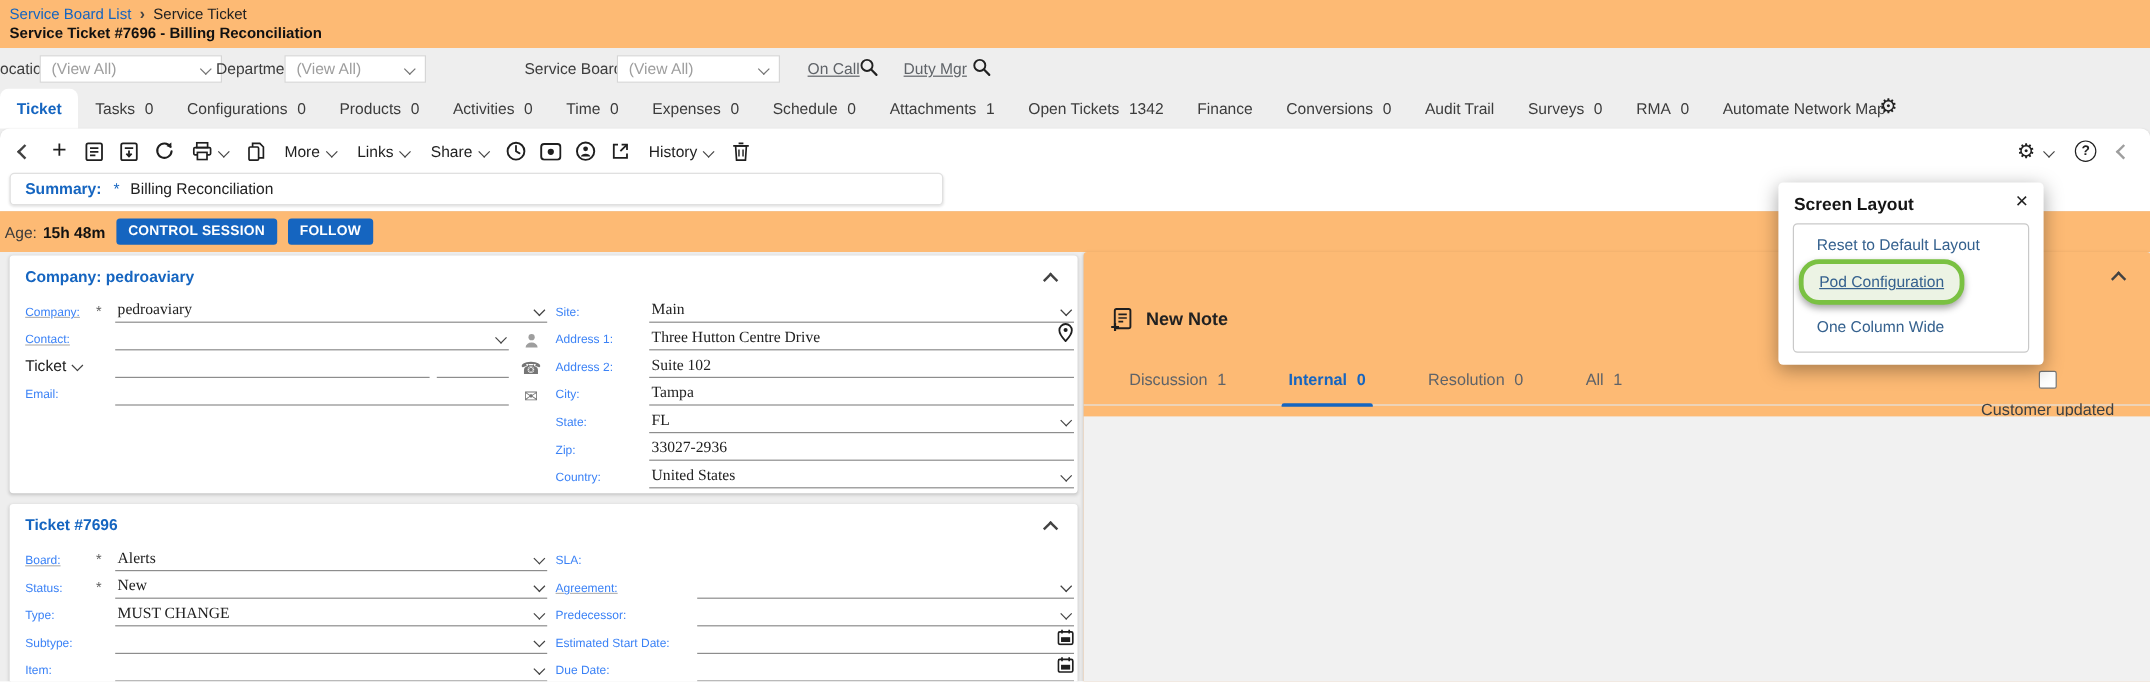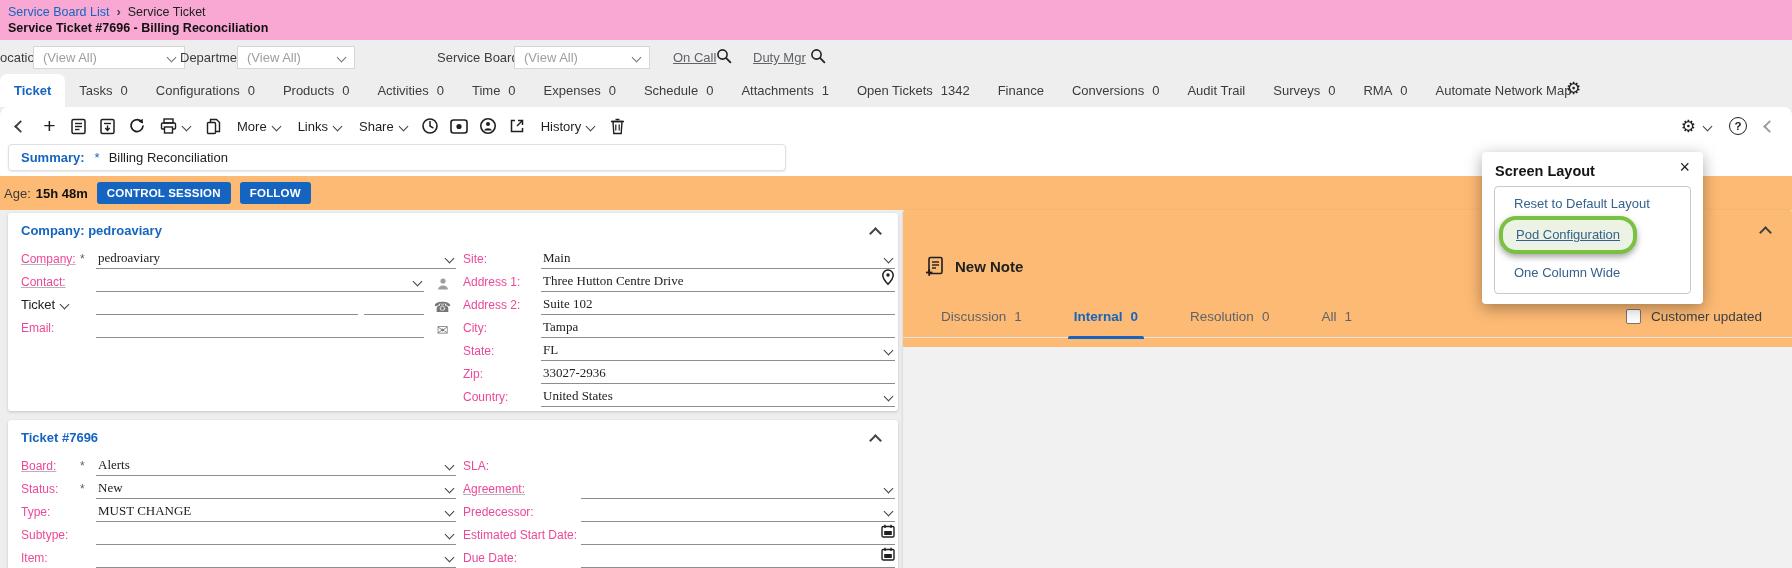--- a/index.html
+++ b/index.html
@@ -8,21 +8,21 @@
   .screen { position:relative; width:1792px; height:568px; background:#eeeeee; overflow:hidden; font-size:13px; color:#212121; }
 
   
   .chev { display:inline-block; width:7px; height:7px; border-right:1.6px solid #424242; border-bottom:1.6px solid #424242; transform:rotate(45deg); }
   .chev.up { transform:rotate(-135deg); }
   .chev.left { transform:rotate(135deg); }
   .chev.big { width:9px; height:9px; border-width:2px; }
   .chev.gray { border-color:#9e9e9e; }
 
   
-  .band-header { position:absolute; left:0; top:0; width:100%; height:40px; background:#f9a8d4; }
+  .band-header { position:absolute; left:0; top:0; width:100%; height:40px; background:#fdba74; }
   .breadcrumb { position:absolute; left:8px; top:4px; font-size:12.5px; display:flex; align-items:center; gap:7px; }
   .breadcrumb .bc-link { color:#1565c0; }
   .breadcrumb .bc-sep { color:#424242; font-weight:bold; font-size:13px; }
   .breadcrumb .bc-cur { color:#212121; }
   .page-title { position:absolute; left:8px; top:21px; font-size:12.5px; font-weight:bold; color:#111; }
 
   
   .band-filter { position:absolute; left:0; top:40px; width:100%; height:34px; background:#eeeeee; }
   .flt-label { position:absolute; top:10px; font-size:13px; color:#3c3c3c; white-space:nowrap; }
   .flt-box { position:absolute; top:6px; height:23px; background:#fff; border:1px solid #d6d6d6; display:flex; align-items:center; justify-content:space-between; padding:0 9px; color:#9e9e9e; font-size:13px; }
@@ -61,42 +61,42 @@
   
   .pod { position:absolute; background:#fff; border-radius:3px; box-shadow:0 1px 3px rgba(0,0,0,0.18); }
   .pod-company { left:8px; top:213px; width:890px; height:198px; }
   .pod-ticket { left:8px; top:420px; width:890px; height:160px; }
   .pod-title { position:absolute; left:13px; top:10px; color:#1565c0; font-weight:bold; font-size:13px; }
   .pod-collapse { position:absolute; right:18px; top:16px; }
   .fcol { position:absolute; top:33px; }
   .fcol-l { left:13px; width:435px; }
   .fcol-r { left:455px; width:432px; }
   .frow { height:23px; display:flex; align-items:flex-end; }
-  .flbl { width:59px; font-size:12px; color:#ec4899; padding-bottom:3px; white-space:nowrap;margin-top:20px; }
+  .flbl { width:59px; font-size:10px; color:#3b82f6; padding-bottom:3px; white-space:nowrap;margin-top:20px; }
   .flbl.u { text-decoration:underline; text-decoration-color:#b5b5b5; }
   .flbl.w78 { width:78px; }
   .flbl.w118 { width:118px; }
   .freq { width:16px; text-align:left; color:#5f5f5f; font-size:12px; padding-bottom:3px; }
   .finput { flex:1; display:flex; align-items:flex-end; border-bottom:1.4px solid #8d8d8d; padding:0 2px 2px; font-size:13px; color:#212121; min-width:0; position:relative; height:100%;font-family:Liberation Serif, serif; }
   .finput .chev { position:absolute; right:3px; bottom:6px; }
   .finput .ric { position:absolute; right:0; bottom:2px; }
   .ficon { width:27px; display:flex; justify-content:center; align-items:flex-end; padding-bottom:1px; color:#757575; font-size:14px; line-height:1; }
   .dd-label { width:75px; display:flex; align-items:center; gap:6px; font-size:13px; color:#212121; padding-bottom:3px; }
   .finput.ext { flex:0 0 60px; margin-left:6px; }
   .spacer { flex:1; }
 
   
   .notes-card { position:absolute; left:903px; top:210px; width:889px; height:358px; background:#fdba74; box-shadow:0 1px 3px rgba(0,0,0,0.18); border-radius:3px 3px 0 0; }
   .notes-collapse { position:absolute; right:22px; top:18px; }
   .newnote { position:absolute; left:22px; top:46px; display:flex; align-items:center; gap:10px; font-size:15px; font-weight:bold; color:#212121; }
   .ntabs { position:absolute; left:0; top:86px; width:100%; height:42px; border-bottom:1px solid #e3e3e3; display:flex; align-items:center; padding-left:12px; }
   .ntab { padding:0 26px; height:42px; display:flex; align-items:center; gap:8px; font-size:13.5px; color:#5f6368; position:relative; }
   .ntab.active { color:#1565c0; font-weight:bold; }
   .ntab.active::after { content:""; position:absolute; left:20px; right:20px; bottom:-1px; height:3px; background:#1565c0; border-radius:2px 2px 0 0; }
-  .cust-updated { position:absolute; right:30px; top:99px; display:flex; align-items:center; gap:10px; color:#3c4043; font-size:13.5px; }
+  .cust-updated { position:absolute; right:30px; top:99px; display:flex; align-items:center; gap:10px; color:#3c4043; font-size:13.5px;flex-direction:column; }
   .checkbox { width:15px; height:15px; border:1.6px solid #757575; border-radius:2px; background:#fff; }
   .notes-body { position:absolute; left:0; top:137px; width:100%; height:221px; background:#f1f1f1; }
 
   
   .popup { position:absolute; left:1482px; top:152px; width:221px; height:152px; background:#fff; border-radius:4px; box-shadow:0 4px 16px rgba(0,0,0,0.35); z-index:50; }
   .popup-title { position:absolute; left:13px; top:11px; font-size:14.5px; font-weight:bold; color:#151515; }
   .popup-close { position:absolute; right:13px; top:6px; font-size:18px; color:#212121; line-height:1; }
   .popup-box { position:absolute; left:12px; top:34px; width:197px; height:108px; border:1px solid #c9c9c9; border-radius:4px; }
   .p-item { position:absolute; color:#35618e; font-size:13px; white-space:nowrap;margin-left:7px; }
   .p-item-1 { left:12px; top:9px; }

